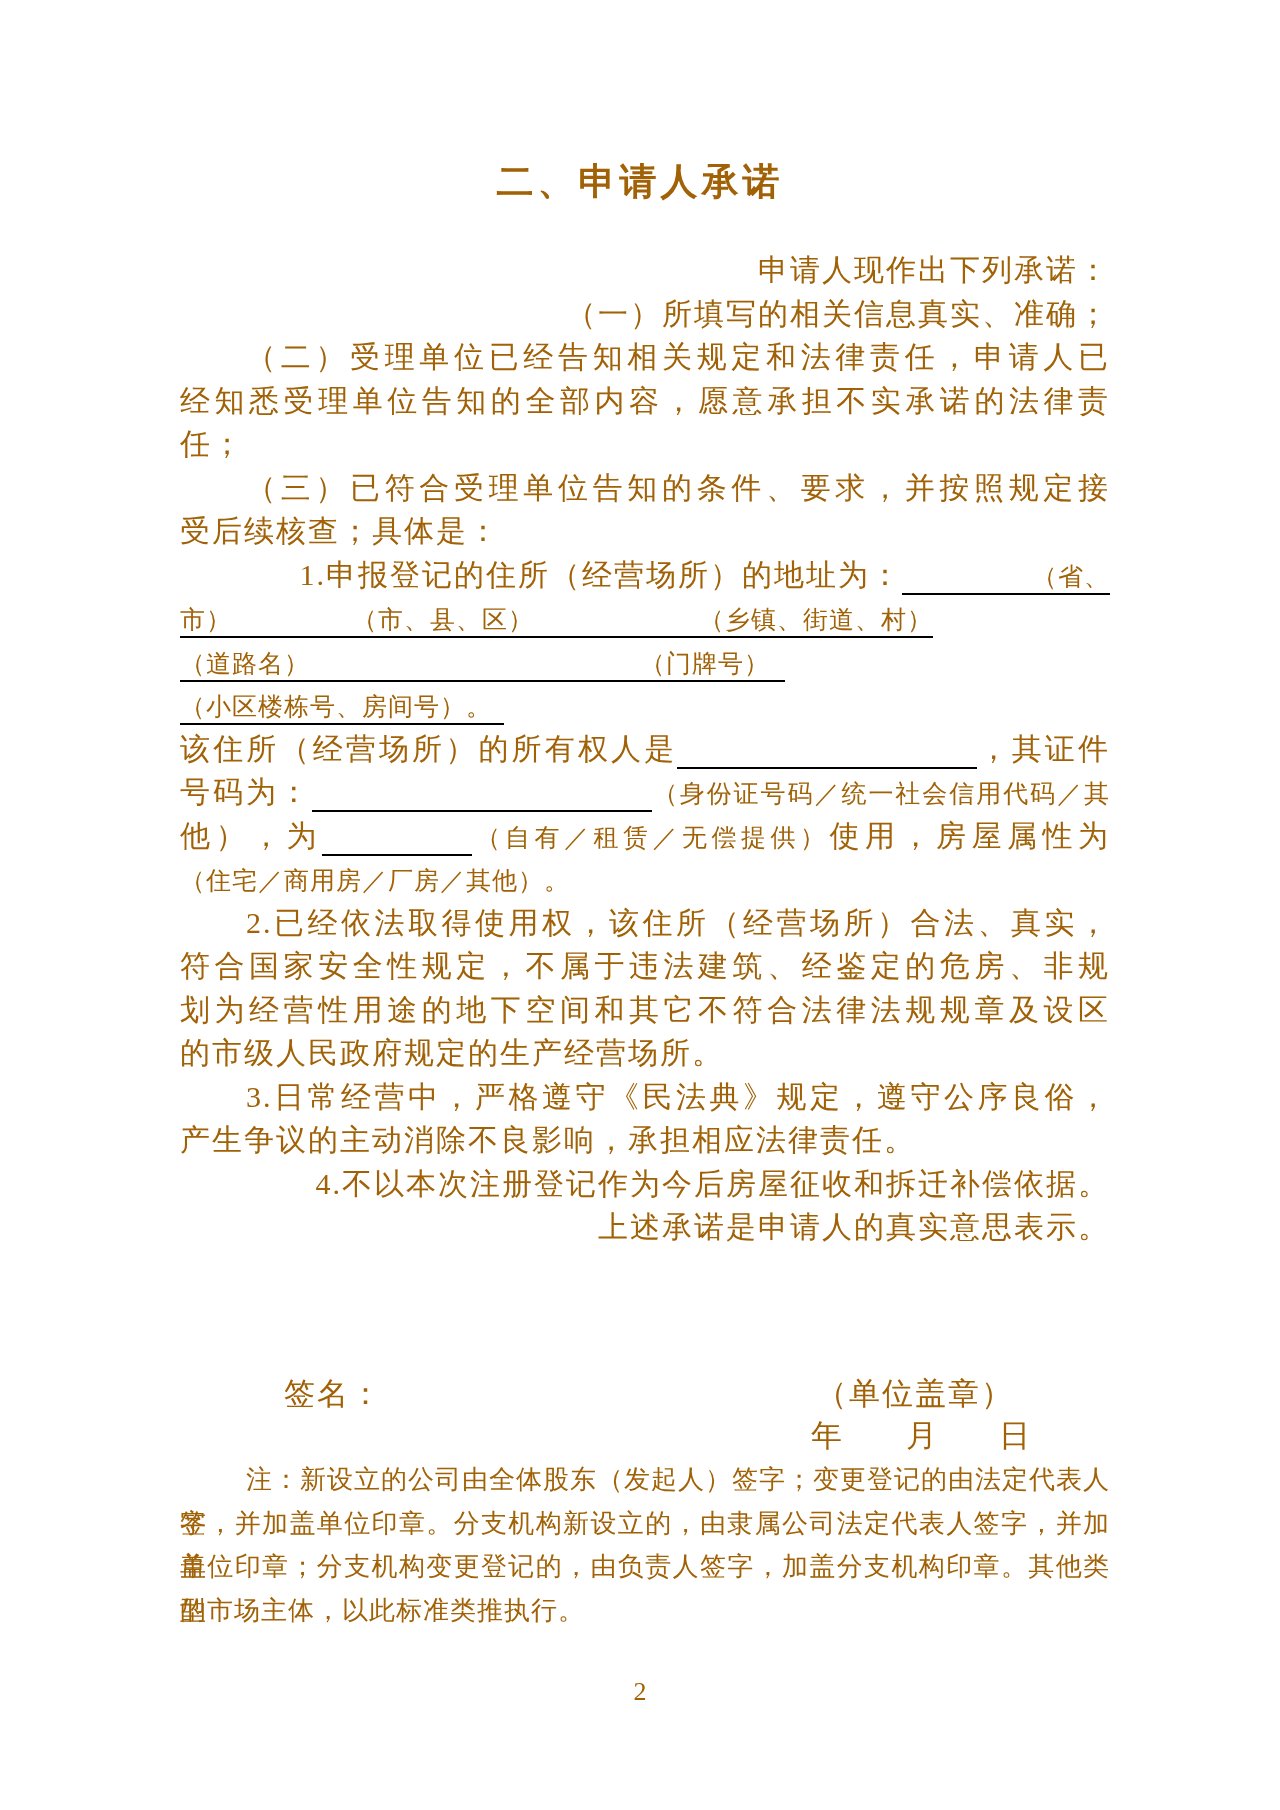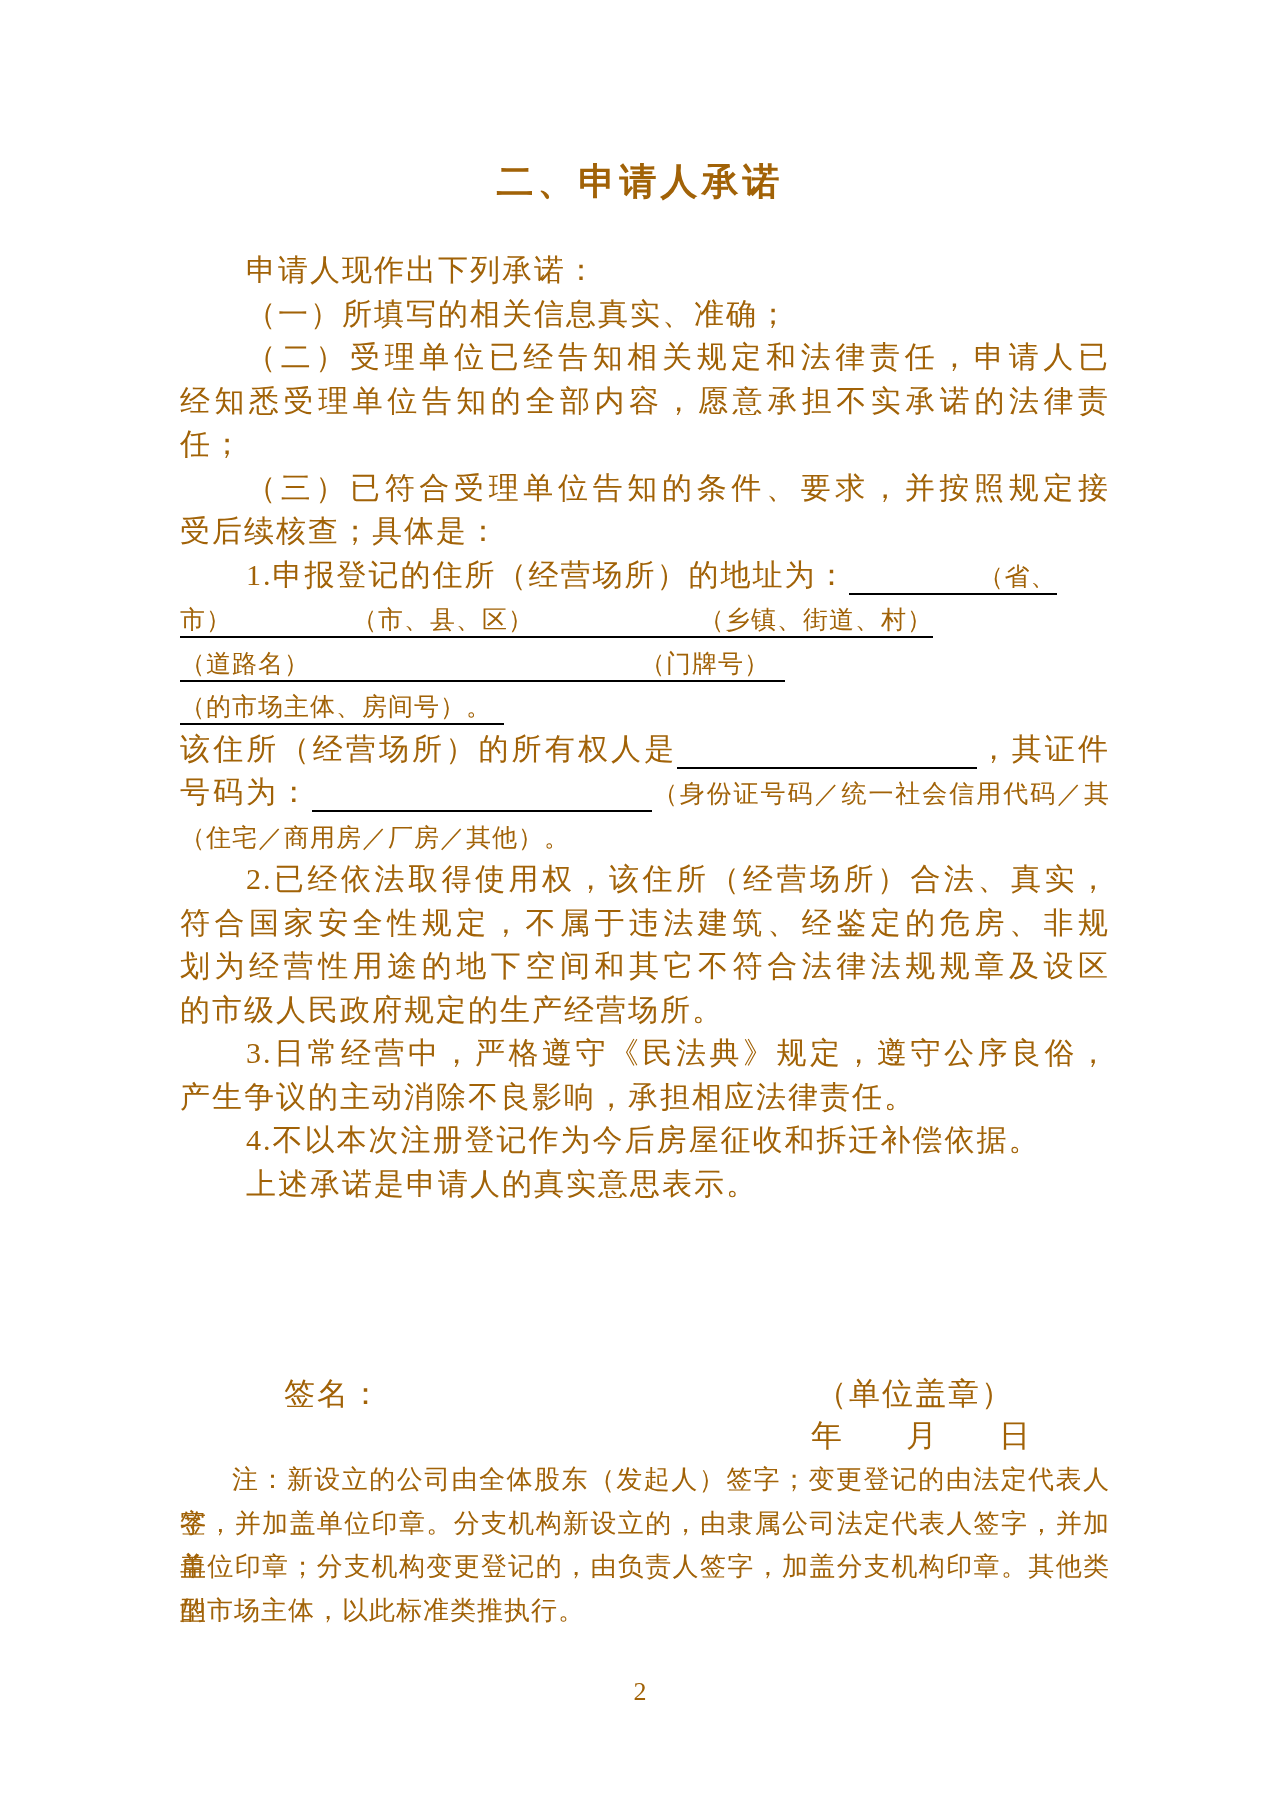--- a/index.html
+++ b/index.html
@@ -25,21 +25,21 @@
   }
   .line{
     height:43.5px;line-height:43.5px;
     white-space:nowrap;
   }
   .fill{
     white-space:normal;
     text-align:justify;
     text-align-last:justify;
   }
-  .indent{text-indent:66px;}
+  .indent{text-indent:66px;text-align:right;}
   .t{font-size:30px;}
   .s{font-size:25px;letter-spacing:1px;}
   .u{border-bottom:2px solid #000;padding-bottom:2px;}
   .b{display:inline-block;height:4px;}
   .signature-row{
     position:absolute;top:1372px;left:180px;right:170px;height:43px;
     line-height:43px;font-size:31px;letter-spacing:2px;
     display:flex;justify-content:space-between;
   }
   .sign-label{margin-left:104px;}
@@ -73,23 +73,24 @@
       <div class="line indent"><span class="t">申请人现作出下列承诺：</span></div>
       <div class="line indent"><span class="t">（一）所填写的相关信息真实、准确；</span></div>
       <div class="line fill indent"><span class="t">（二）受理单位已经告知相关规定和法律责任，申请人已</span></div>
       <div class="line fill"><span class="t">经知悉受理单位告知的全部内容，愿意承担不实承诺的法律责</span></div>
       <div class="line"><span class="t">任；</span></div>
       <div class="line fill indent"><span class="t">（三）已符合受理单位告知的条件、要求，并按照规定接</span></div>
       <div class="line"><span class="t">受后续核查；具体是：</span></div>
       <div class="line indent"><span class="t">1.申报登记的住所（经营场所）的地址为：</span><span class="u"><span class="b" style="width: 130px;"></span><span class="s">（省、</span></span></div>
       <div class="line"><span class="u"><span class="s">市）</span><span class="b" style="width: 120px;"></span><span class="s">（市、县、区）</span><span class="b" style="width: 165px;"></span><span class="s">（乡镇、街道、村）</span></span></div>
       <div class="line"><span class="u"><span class="s">（道路名）</span><span class="b" style="width: 330px;"></span><span class="s">（门牌号）</span><span class="b" style="width: 15px;"></span></span></div>
-      <div class="line"><span class="u"><span class="s">（的市场主体、房间号）。</span><span class="b" style="width: 12px;"></span></span></div>
+      <div class="line"><span class="u"><span class="s">（小区楼栋号、房间号）。</span><span class="b" style="width: 12px;"></span></span></div>
       <div class="line fill"><span class="t">该住所（经营场所）的所有权人是</span><span class="u"><span class="b" style="width: 300px;"></span></span><span class="t">，其证件</span></div>
       <div class="line fill"><span class="t">号码为：</span><span class="u"><span class="b" style="width: 340px;"></span></span><span class="s">（身份证号码／统一社会信用代码／其</span></div>
+      <div class="line fill"><span class="t">他），为</span><span class="u"><span class="b" style="width: 150px;"></span></span><span class="s">（自有／租赁／无偿提供）</span><span class="t">使用，房屋属性为</span></div>
       <div class="line"><span class="s">（住宅／商用房／厂房／其他）。</span></div>
       <div class="line fill indent"><span class="t">2.已经依法取得使用权，该住所（经营场所）合法、真实，</span></div>
       <div class="line fill"><span class="t">符合国家安全性规定，不属于违法建筑、经鉴定的危房、非规</span></div>
       <div class="line fill"><span class="t">划为经营性用途的地下空间和其它不符合法律法规规章及设区</span></div>
       <div class="line"><span class="t">的市级人民政府规定的生产经营场所。</span></div>
       <div class="line fill indent"><span class="t">3.日常经营中，严格遵守《民法典》规定，遵守公序良俗，</span></div>
       <div class="line"><span class="t">产生争议的主动消除不良影响，承担相应法律责任。</span></div>
       <div class="line indent"><span class="t">4.不以本次注册登记作为今后房屋征收和拆迁补偿依据。</span></div>
       <div class="line indent"><span class="t">上述承诺是申请人的真实意思表示。</span></div>
     </div>

